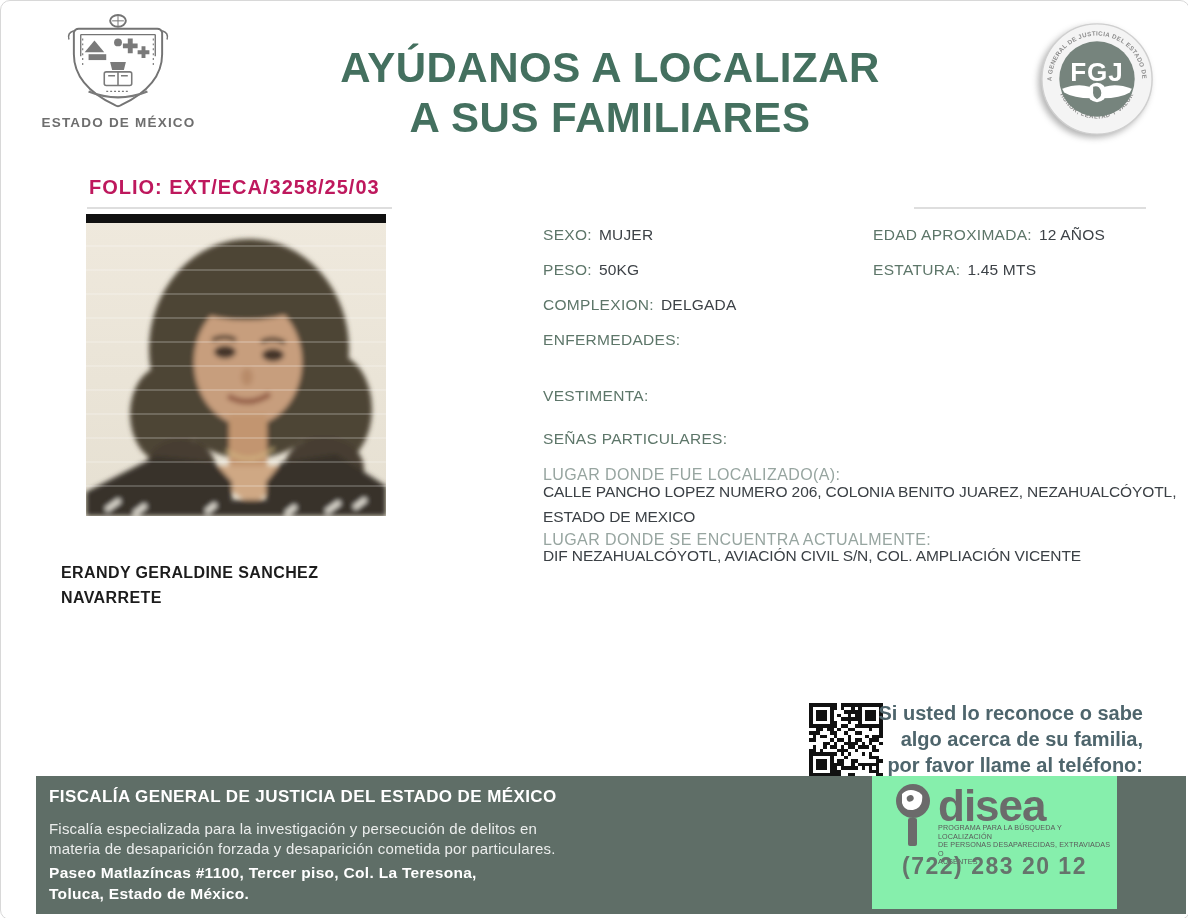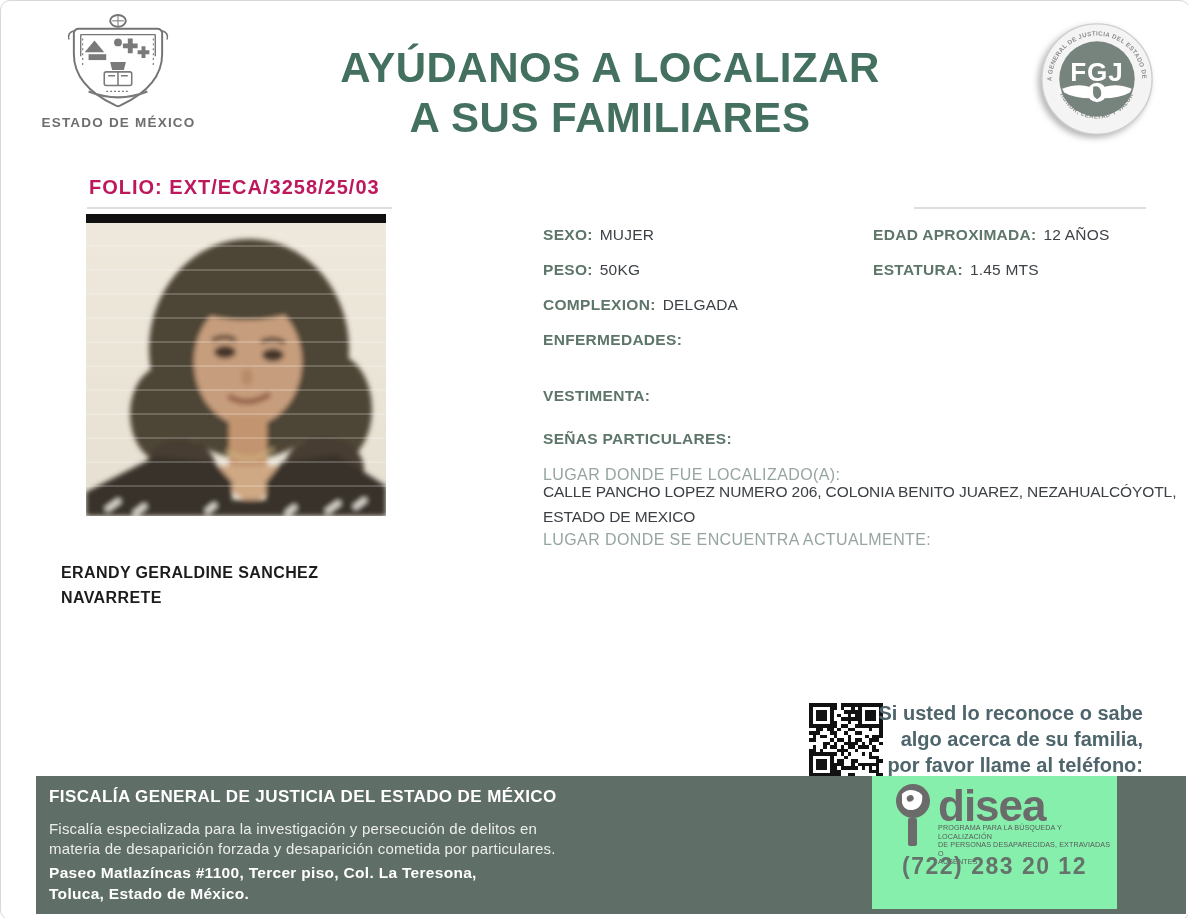--- a/index.html
+++ b/index.html
@@ -22,21 +22,21 @@
   .rule-folio{left:86px;top:206px;width:305px;}
   .rule-fecha{left:913px;top:206px;width:232px;}
 
   
   .photo{left:85px;top:213px;width:300px;height:302px;}
   .person-name{left:60px;top:559px;width:350px;text-align:left;font-size:16px;font-weight:bold;
                color:#1c1c1c;line-height:25px;letter-spacing:.4px;}
 
   
   .frow{position:absolute;white-space:nowrap;font-size:15.5px;}
-  .flabel{font-weight:bold;color:#5d7669;letter-spacing:.3px;}
+  .flabel{font-weight:normal;color:#5d7669;letter-spacing:.3px;}
   .fvalue{color:#3d4247;margin-left:7px;letter-spacing:.2px;}
   .lightlabel{position:absolute;font-size:16px;color:#97a5a0;letter-spacing:.4px;white-space:nowrap;}
   .addr{position:absolute;font-size:15.5px;color:#3b4045;letter-spacing:-.1px;white-space:nowrap;}
 
   
   .qr{left:808px;top:702px;width:74px;height:74px;background:#fff;}
   .contact-msg{right:46px;top:699px;text-align:right;font-size:20px;font-weight:bold;
                color:#4e656c;line-height:26px;}
 
   
@@ -186,20 +186,21 @@
   </div>
   <div class="frow" style="left:872px;top:260px;">
     <span class="flabel">ESTATURA:</span><span class="fvalue">1.45 MTS</span>
   </div>
 
   <div class="lightlabel" style="left:542px;top:465px;">LUGAR DONDE FUE LOCALIZADO(A):</div>
   <div class="addr" style="left:542px;top:482px;">CALLE PANCHO LOPEZ NUMERO 206, COLONIA BENITO JUAREZ, NEZAHUALCÓYOTL,</div>
   <div class="addr" style="left:542px;top:507px;">ESTADO DE MEXICO</div>
 
   <div class="lightlabel" style="left:542px;top:530px;">LUGAR DONDE SE ENCUENTRA ACTUALMENTE:</div>
+  <div class="addr" style="left:542px;top:546px;">DIF NEZAHUALCÓYOTL, AVIACIÓN CIVIL S/N, COL. AMPLIACIÓN VICENTE</div>
 
   <svg id="qr" class="abs qr" viewBox="0 0 21 21" shape-rendering="crispEdges">
       <rect width="21" height="21" fill="#fff"></rect>
       <rect x="7" y="0" width="1" height="1" fill="#111"></rect>
       <rect x="9" y="0" width="1" height="1" fill="#111"></rect>
       <rect x="10" y="0" width="1" height="1" fill="#111"></rect>
       <rect x="11" y="0" width="1" height="1" fill="#111"></rect>
       <rect x="12" y="0" width="1" height="1" fill="#111"></rect>
       <rect x="13" y="0" width="1" height="1" fill="#111"></rect>
       <rect x="7" y="1" width="1" height="1" fill="#111"></rect>

